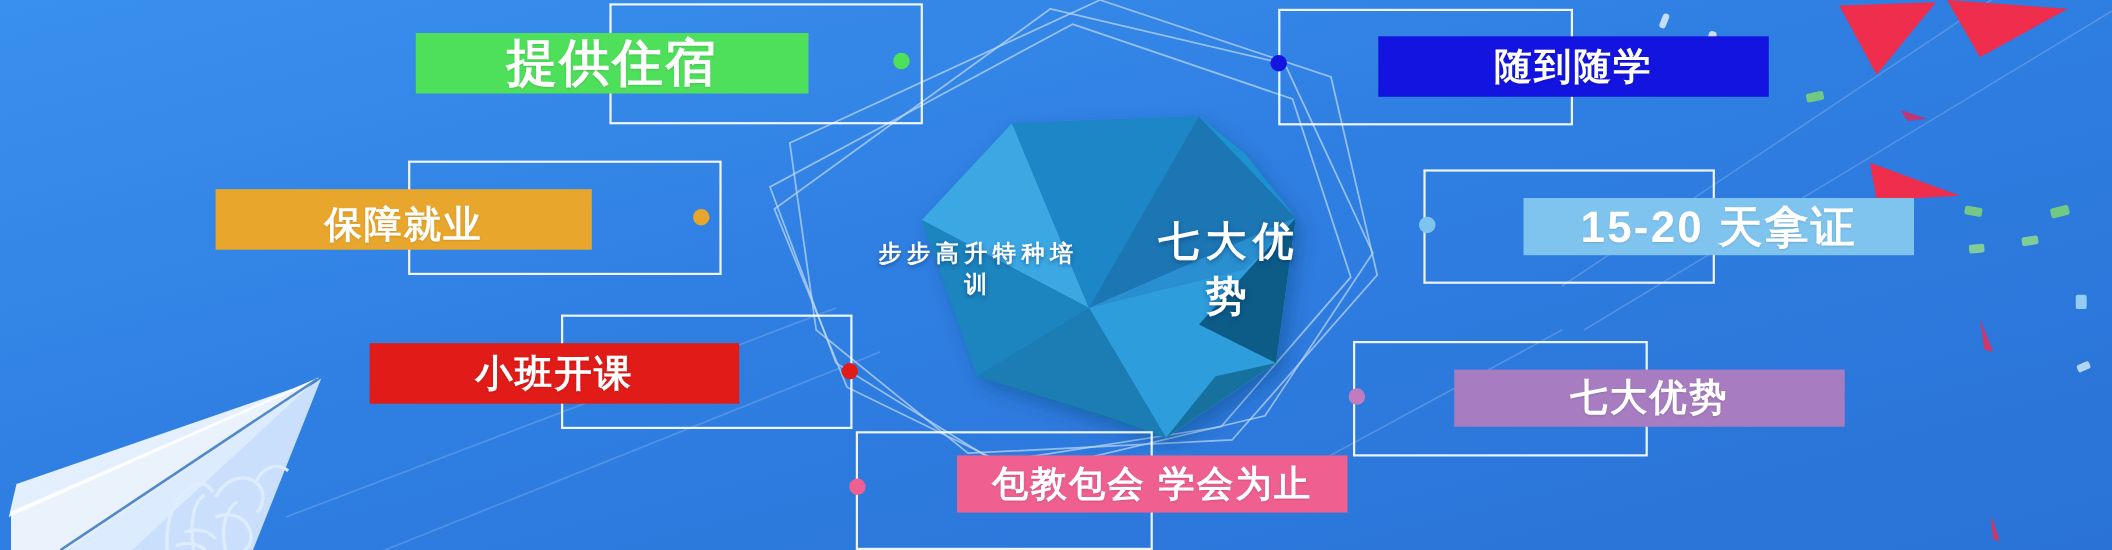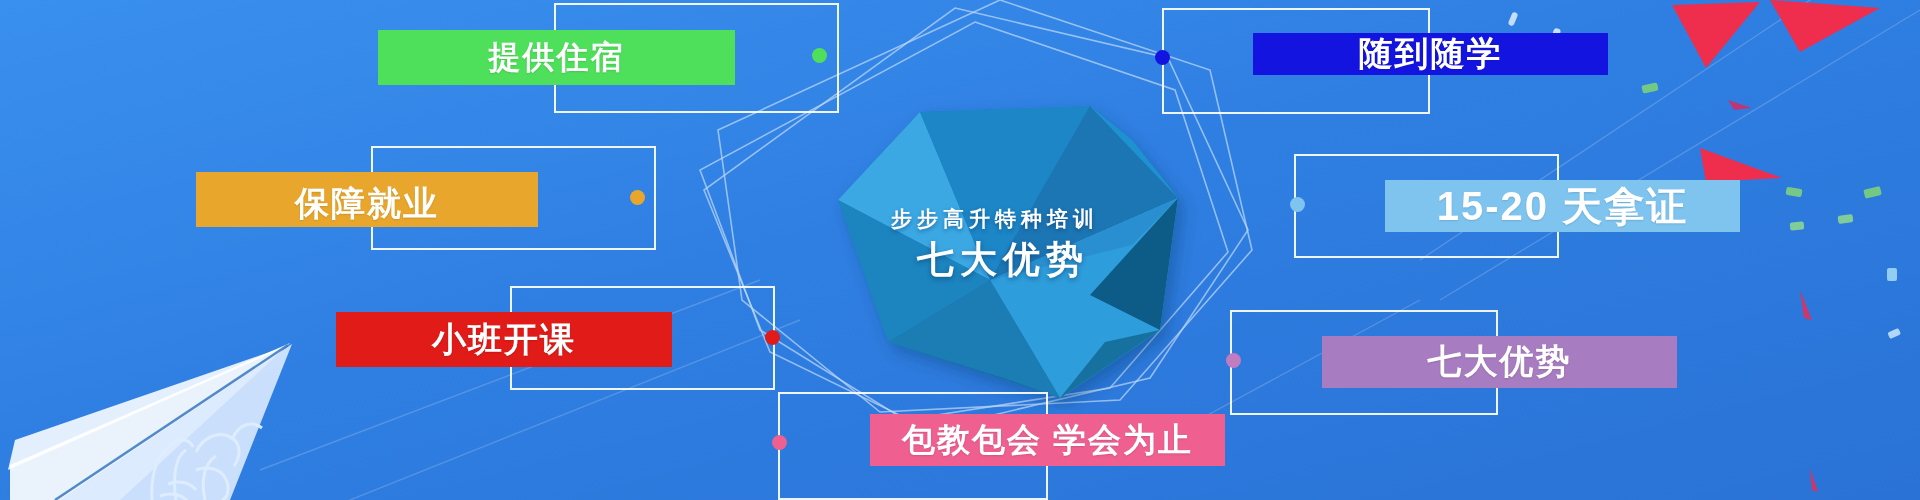--- a/index.html
+++ b/index.html
@@ -29,21 +29,21 @@
     position:absolute;display:flex;align-items:center;justify-content:center;
     color:#fff;font-weight:700;letter-spacing:2px;white-space:nowrap;
     text-shadow:0 1px 2px rgba(0,0,0,.12);
   }
   .chip span{display:block;}
 
   
   #centerWrap{position:absolute;left:760px;top:80px;width:440px;height:330px;}
   #centerText{
     position:absolute;left:0;top:0;width:440px;height:330px;
-    display:flex;flex-direction:column;align-items:center;justify-content:center;
+    display:flex;align-items:center;justify-content:center;
     color:#fff;text-align:center;pointer-events:none;
   }
   #centerText .sub{
     font-size:21px;font-weight:700;letter-spacing:5px;
     text-shadow:0 2px 4px rgba(0,40,90,.45);
     margin-bottom:2px;margin-left:30px;
   }
   #centerText .main{
     font-size:37px;font-weight:700;letter-spacing:6px;
     text-shadow:0 2px 5px rgba(0,40,90,.45);
@@ -154,21 +154,21 @@
       <rect x="1786" y="188" width="16" height="8" rx="2" fill="#7ed07d" opacity=".9" transform="rotate(10 1794 192)"></rect>
       <rect x="1790" y="222" width="14" height="8" rx="2" fill="#8fdc8d" opacity=".85" transform="rotate(-6 1797 226)"></rect>
       <rect x="1887" y="268" width="10" height="13" rx="2" fill="#9fd6f5" opacity=".9"></rect>
       <rect x="1888" y="330" width="12" height="7" rx="2" fill="#c9e8ff" opacity=".85" transform="rotate(-24 1894 333)"></rect>
       <rect x="1510" y="12" width="6" height="14" rx="3" fill="#eaf4ff" opacity=".8" transform="rotate(22 1513 19)"></rect>
     </g>
   </svg>
 
   <div class="frame" style="left:554px;top:3px;width:285px;height:110px;"></div>
   <div class="dot" style="left:812px;top:48px;background:#4ee05a;"></div>
-  <div class="chip" style="left:378px;top:30px;width:357px;height:55px;background:#4ee05a;font-size:32px;">
+  <div class="chip" style="left:378px;top:30px;width:357px;height:55px;background:#4ee05a;font-size:46px;">
     <span>提供住宿</span>
   </div>
 
   <div class="frame" style="left:371px;top:146px;width:285px;height:104px;"></div>
   <div class="dot" style="left:630px;top:190px;background:#e8a72c;"></div>
   <div class="chip" style="left:196px;top:172px;width:342px;height:55px;background:#e8a72c;font-size:34px;align-items:flex-end;">
     <span>保障就业</span>
   </div>
 
   <div class="frame" style="left:510px;top:286px;width:265px;height:104px;"></div>
@@ -178,21 +178,21 @@
   </div>
 
   <div class="frame" style="left:778px;top:392px;width:270px;height:108px;"></div>
   <div class="dot" style="left:772px;top:435px;background:#ef5f8f;"></div>
   <div class="chip" style="left:870px;top:414px;width:355px;height:52px;background:#ef5f8f;font-size:33px;">
     <span>包教包会 学会为止</span>
   </div>
 
   <div class="frame" style="left:1162px;top:8px;width:268px;height:106px;"></div>
   <div class="dot" style="left:1155px;top:50px;background:#1414e0;"></div>
-  <div class="chip" style="left:1253px;top:33px;width:355px;height:42px;background:#1414e0;font-size:34px;">
+  <div class="chip" style="left:1253px;top:33px;width:355px;height:55px;background:#1414e0;font-size:34px;">
     <span>随到随学</span>
   </div>
 
   <div class="frame" style="left:1294px;top:154px;width:265px;height:104px;"></div>
   <div class="dot" style="left:1290px;top:197px;background:#7ec4ef;"></div>
   <div class="chip" style="left:1385px;top:180px;width:355px;height:52px;background:#7ec4ef;font-size:40px;">
     <span>15-20 天拿证</span>
   </div>
 
   <div class="frame" style="left:1230px;top:310px;width:268px;height:105px;"></div>

